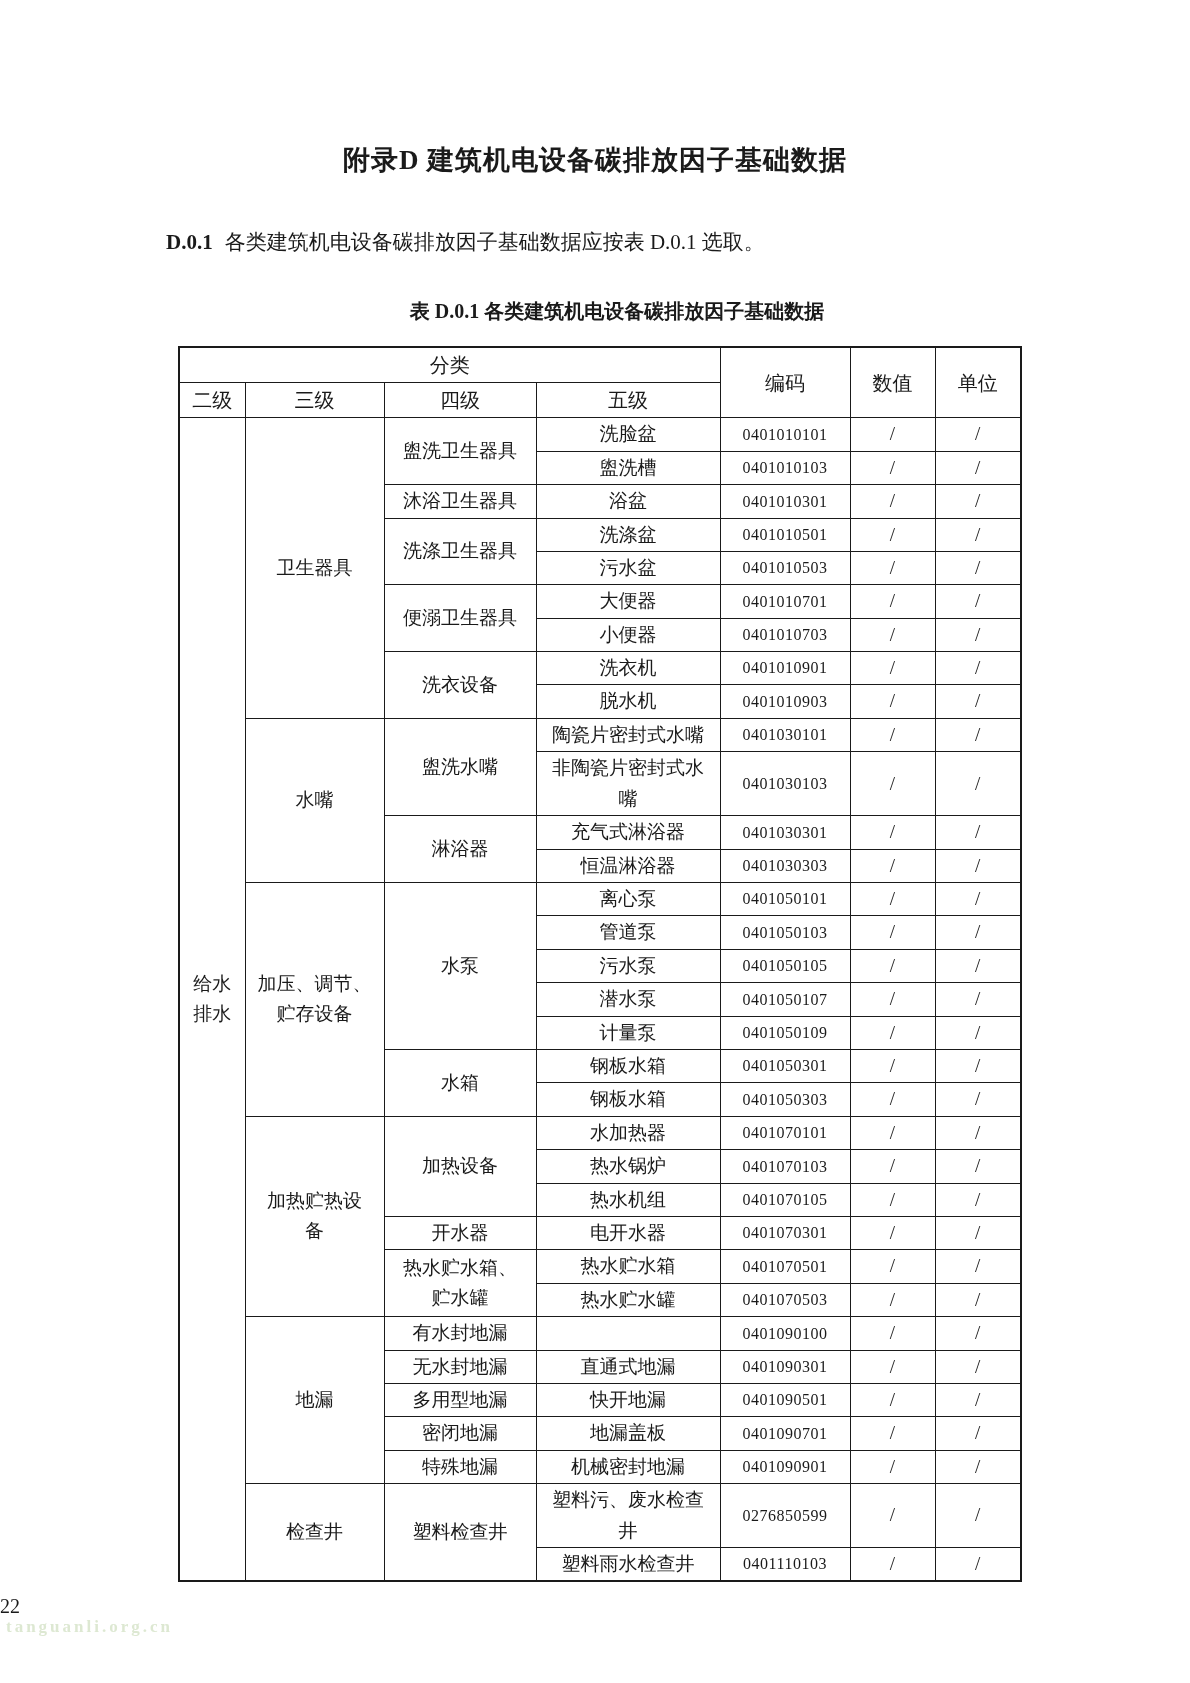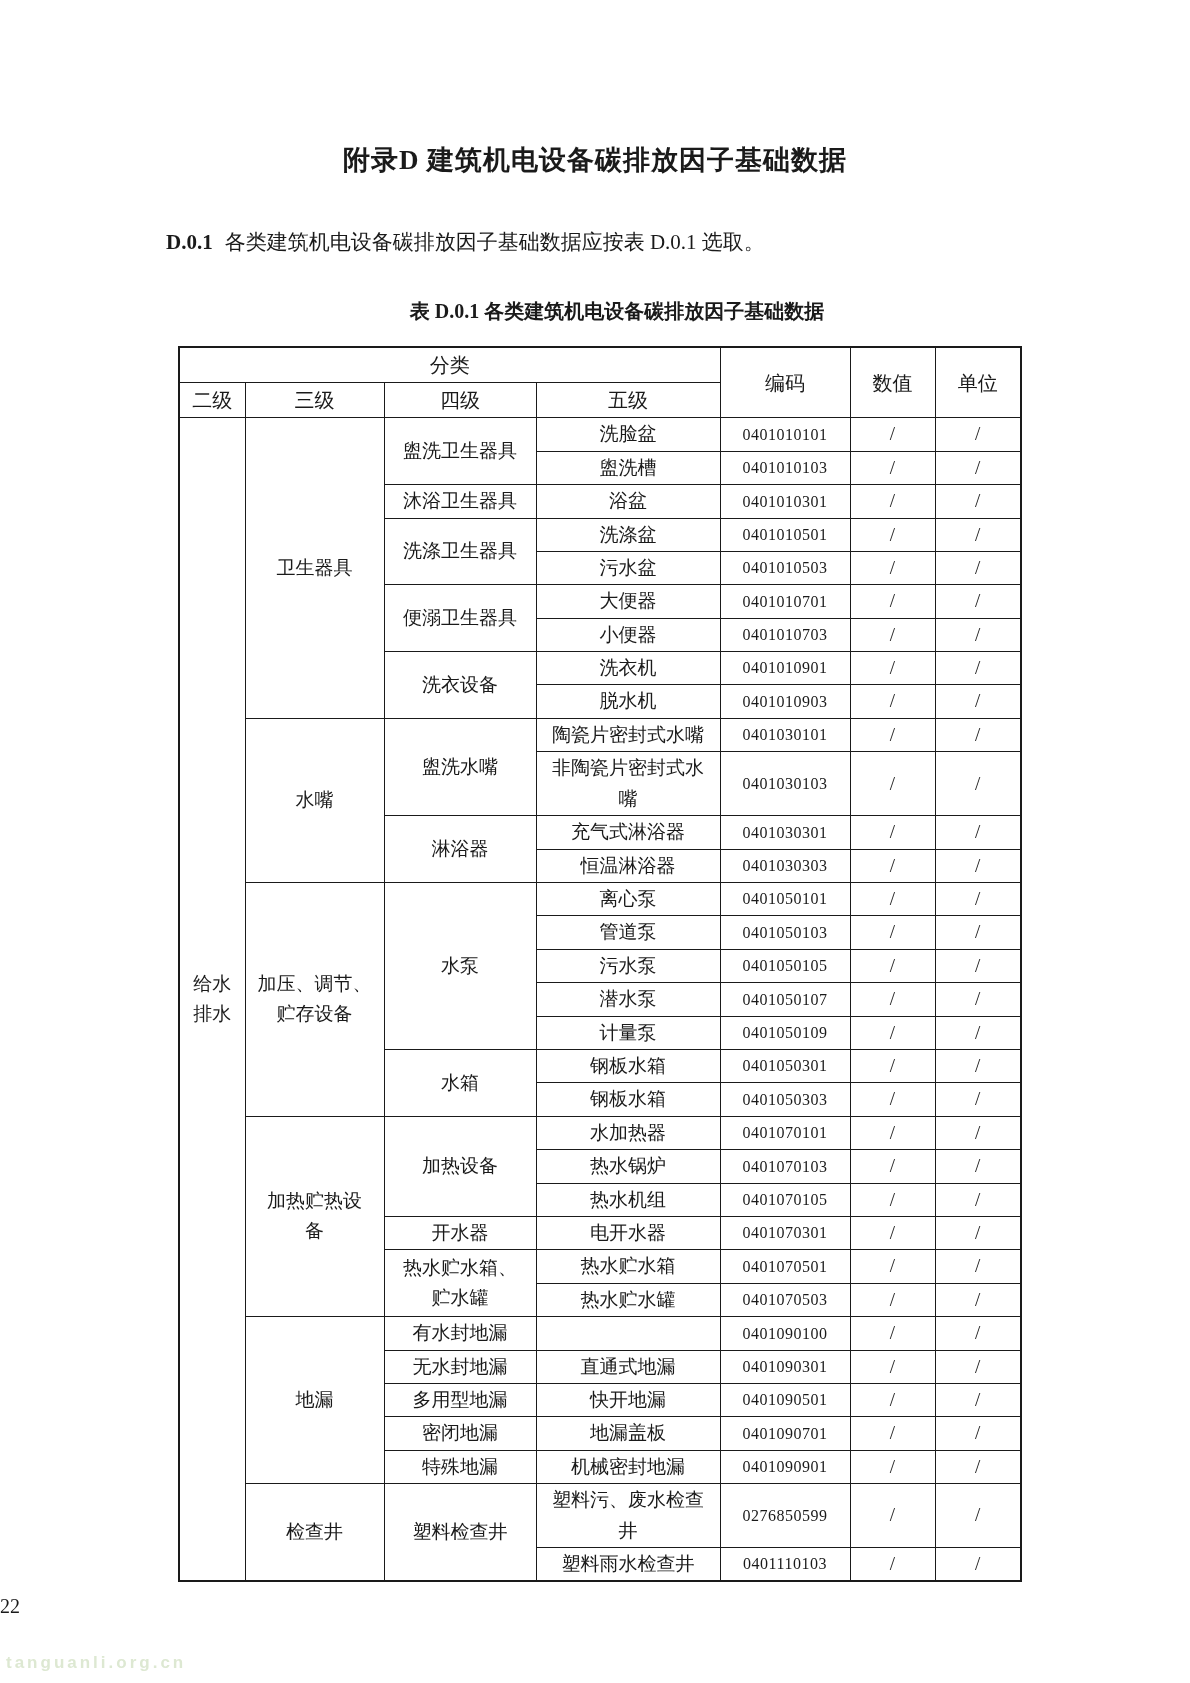--- a/index.html
+++ b/index.html
@@ -67,22 +67,22 @@
   .factor-table td.col-code{font-size:16px;letter-spacing:0.5px;}
   .factor-table td.col-num,.factor-table td.col-unit{font-size:19px;}
   .page-number{
     margin-top:13px;
     text-align:left;
     font-size:20px;
   }
   .watermark{
     position:absolute;
     left:6px;
-    top:1653px;
-    font-family:Liberation Sans, sans-serif;
+    top:1617px;
+    font-family:Liberation Serif, serif;
     font-weight:bold;
     font-size:17px;
     letter-spacing:3px;
     color:var(--watermark);
   }
 </style>
 </head>
 <body>
 
 <h1 class="doc-title">附录D 建筑机电设备碳排放因子基础数据</h1>

